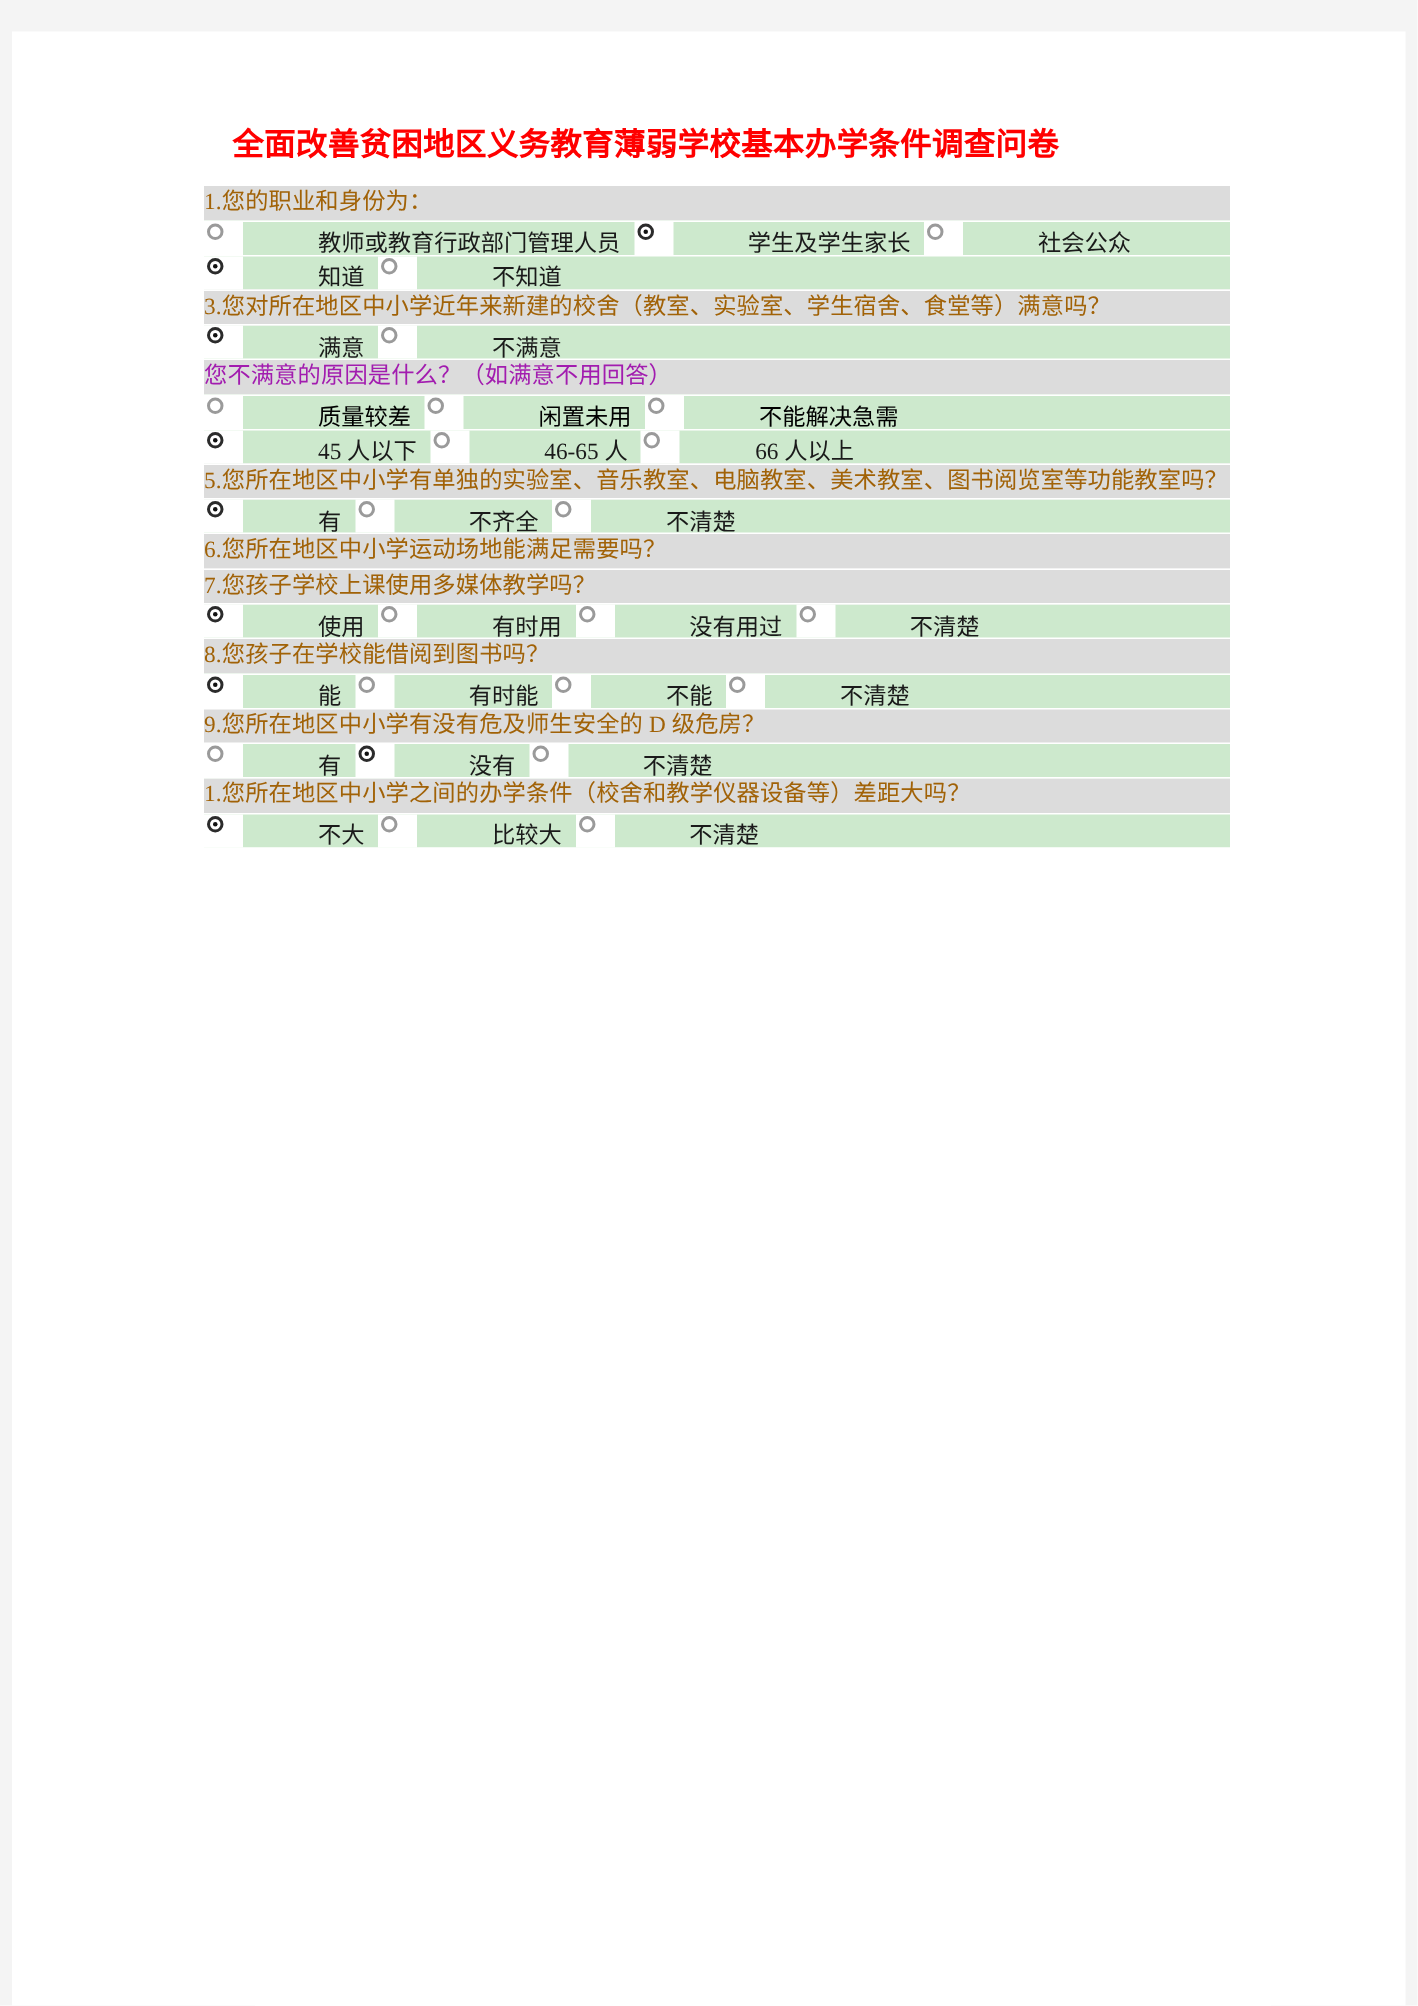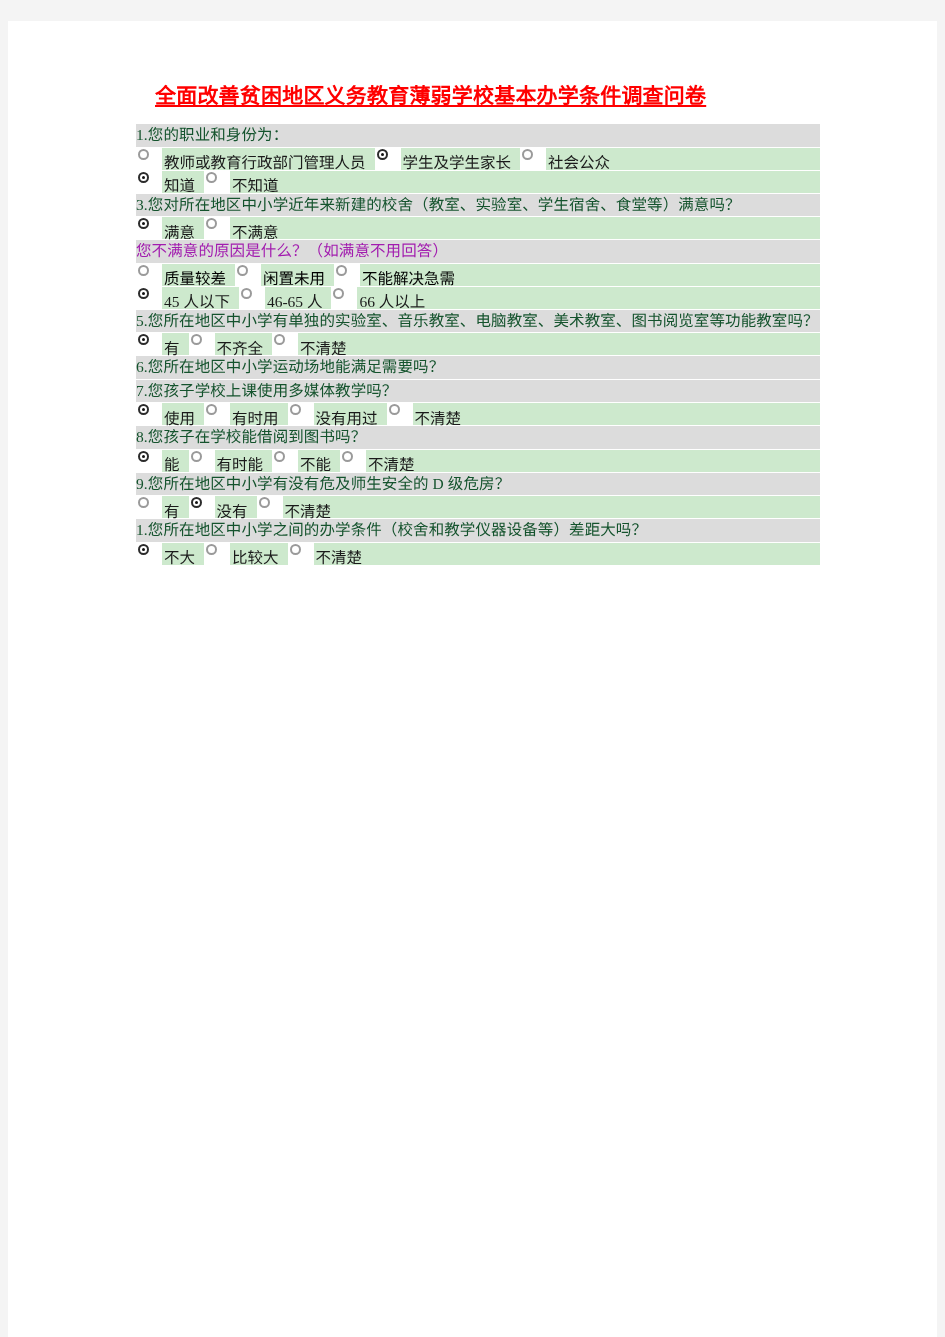--- a/index.html
+++ b/index.html
@@ -36,41 +36,40 @@
 
   #doc-title {
     font-family: "Liberation Serif", "DejaVu Serif", serif;
     font-size: 21px;
     font-weight: bold;
     color: #ff0000;
     line-height: 1.3;
     margin: 0 0 14px 19px;
     letter-spacing: 0.2px;
     white-space: nowrap;
-    text-decoration: underline;
   }
 
   
   #survey-table {
     width: 684px;
     border-collapse: collapse;
     table-layout: fixed;
   }
   #survey-table td {
     padding: 0;
     margin: 0;
   }
 
   .q-row > td {
     background: #dcdcdc;
     border-bottom: 1px solid #ffffff;
     padding: 7px 10px 8px 10px;
     font-size: 15.5px;
     line-height: 1.45;
-    color: #14532d;
+    color: #a16207;
     letter-spacing: 0.1px;
   }
   .a-row > td {
     background: #cde9cd;
     border-bottom: 1px solid #ffffff;
     padding: 7px 10px 9px 10px;
     font-size: 15.5px;
     line-height: 1.0;
     color: #1a1a1a;
   }
@@ -126,20 +125,21 @@
   }
 
   .opt-label {
     display: inline-block;
     vertical-align: bottom;
     font-size: 15.5px;
     line-height: 1;
     color: #1a1a1a;
     position: relative;
     top: 1px;
+    margin-left: 48px;
   }
   .opt-label.red { color: #000000; }
 </style>
 </head>
 <body>
 
 <div id="page-sheet">
   <div id="doc-body">
 
     <h1 id="doc-title">全面改善贫困地区义务教育薄弱学校基本办学条件调查问卷</h1>

